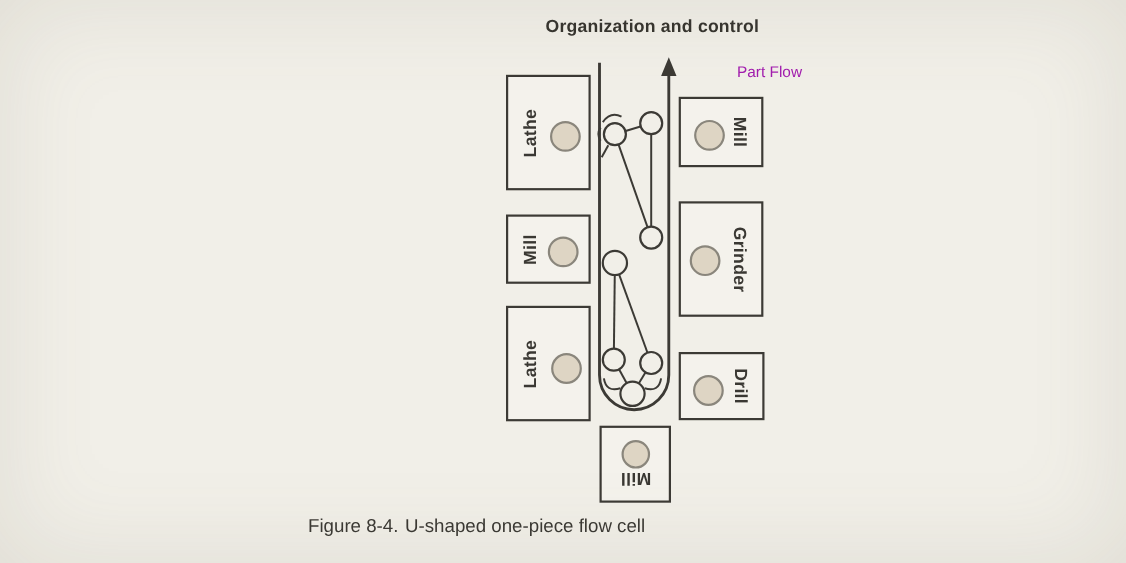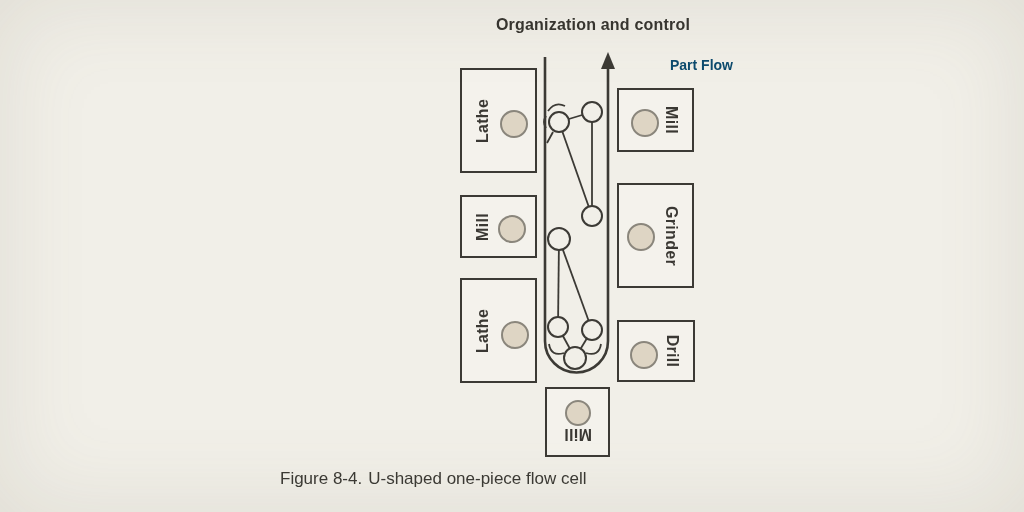--- a/index.html
+++ b/index.html
@@ -15,21 +15,21 @@
     content:"";position:absolute;inset:0;pointer-events:none;
     box-shadow:inset 0 0 90px rgba(120,115,95,0.14);
   }
   .title{
     position:absolute;left:456px;top:16px;width:274px;
     text-align:center;font-size:16px;font-weight:bold;
     color:#35332e;letter-spacing:0.2px;white-space:nowrap;
   }
   .part-flow{
     position:absolute;left:623px;top:57px;
-    font-size:14px;font-weight:bold;color:#0c4a6e;white-space:nowrap;padding-left:47px;
+    font-size:14px;font-weight:normal;color:#a21caf;white-space:nowrap;padding-left:47px;
   }
   .machine-box{
     position:absolute;
     border:2.5px solid #3c3a35;
     background:#f4f2ec;
     box-sizing:border-box;
   }
   .machine-label{
     position:absolute;white-space:nowrap;
     font-size:16px;font-weight:bold;color:#3a3833;letter-spacing:0.3px;

